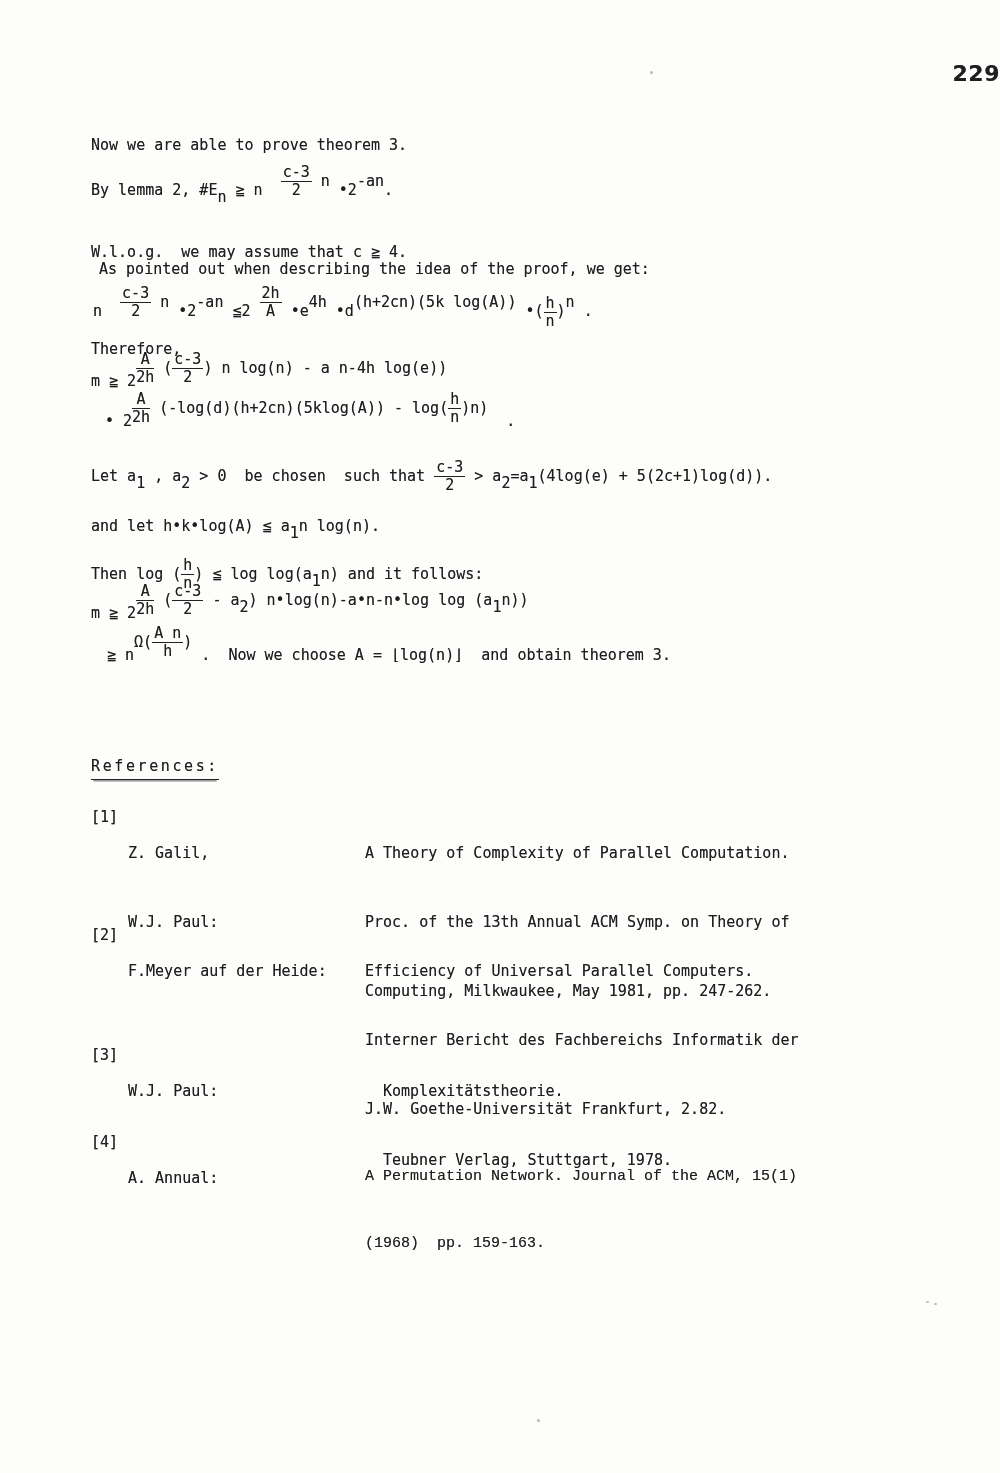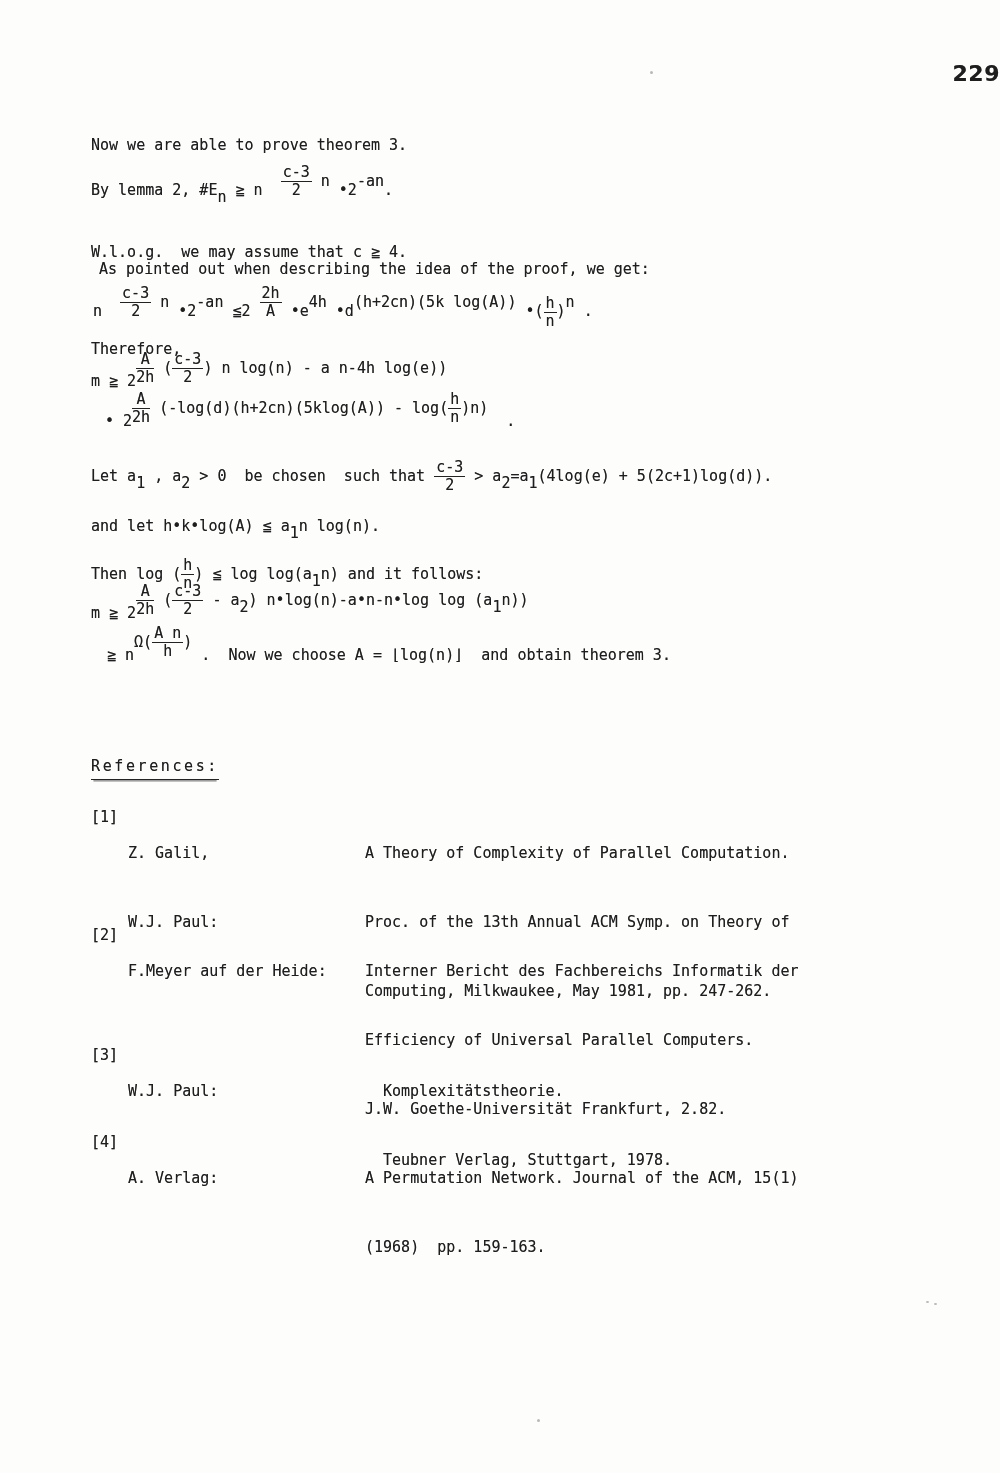--- a/index.html
+++ b/index.html
@@ -91,41 +91,41 @@
       <div>Computing, Milkwaukee, May 1981, pp. 247-262.</div>
     </div>
   </div>
 
   <div class="ref" style="top:926px;">
     <span class="ref-label" style="left:91px;">[2]</span>
     <div class="ref-col" style="left:128px;">
       <div>F.Meyer auf der Heide:</div>
     </div>
     <div class="ref-col" style="left:365px;">
+      <div>Efficiency of Universal Parallel Computers.</div>
       <div>Interner Bericht des Fachbereichs Informatik der</div>
-      <div>Efficiency of Universal Parallel Computers.</div>
       <div>J.W. Goethe-Universität Frankfurt, 2.82.</div>
     </div>
   </div>
 
   <div class="ref" style="top:1046px;">
     <span class="ref-label" style="left:91px;">[3]</span>
     <div class="ref-col" style="left:128px;">
       <div>W.J. Paul:</div>
     </div>
     <div class="ref-col" style="left:383px;">
       <div>Komplexitätstheorie.</div>
       <div>Teubner Verlag, Stuttgart, 1978.</div>
     </div>
   </div>
 
   <div class="ref" style="top:1133px;">
     <span class="ref-label" style="left:91px;">[4]</span>
     <div class="ref-col" style="left:128px;">
-      <div>A. Verlag:</div>
+      <div>A. Annual:</div>
     </div>
-    <div class="ref-col" style="left:365px;">
+    <div class="ref-col" style="left:365px;font-family:Liberation Mono, monospace;">
       <div>A Permutation Network. Journal of the ACM, 15(1)</div>
       <div>(1968)  pp. 159-163.</div>
     </div>
   </div>
 
 </div>
 
 </body></html>

